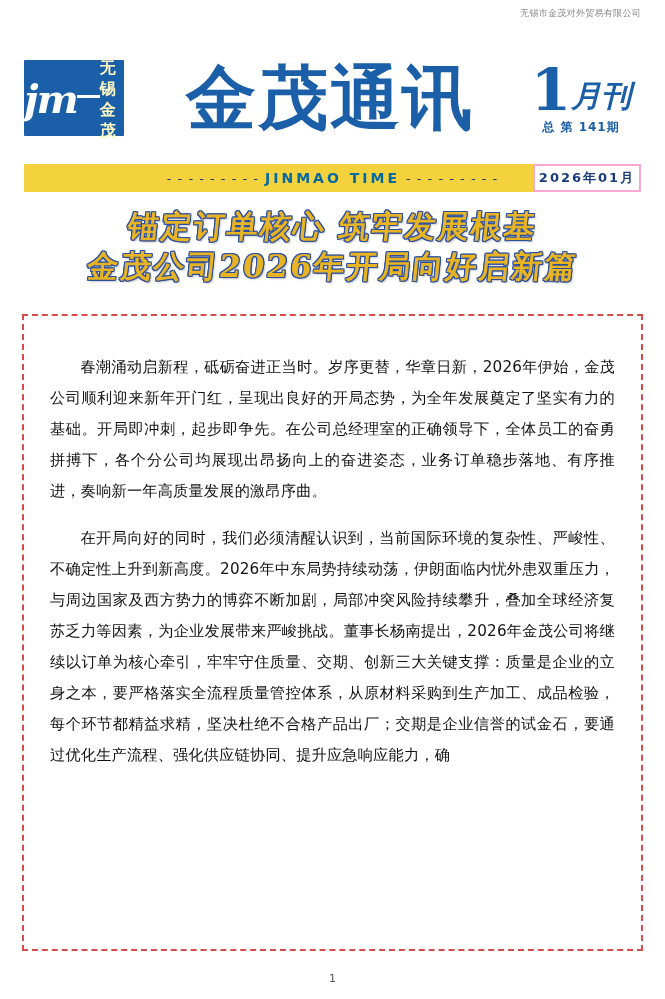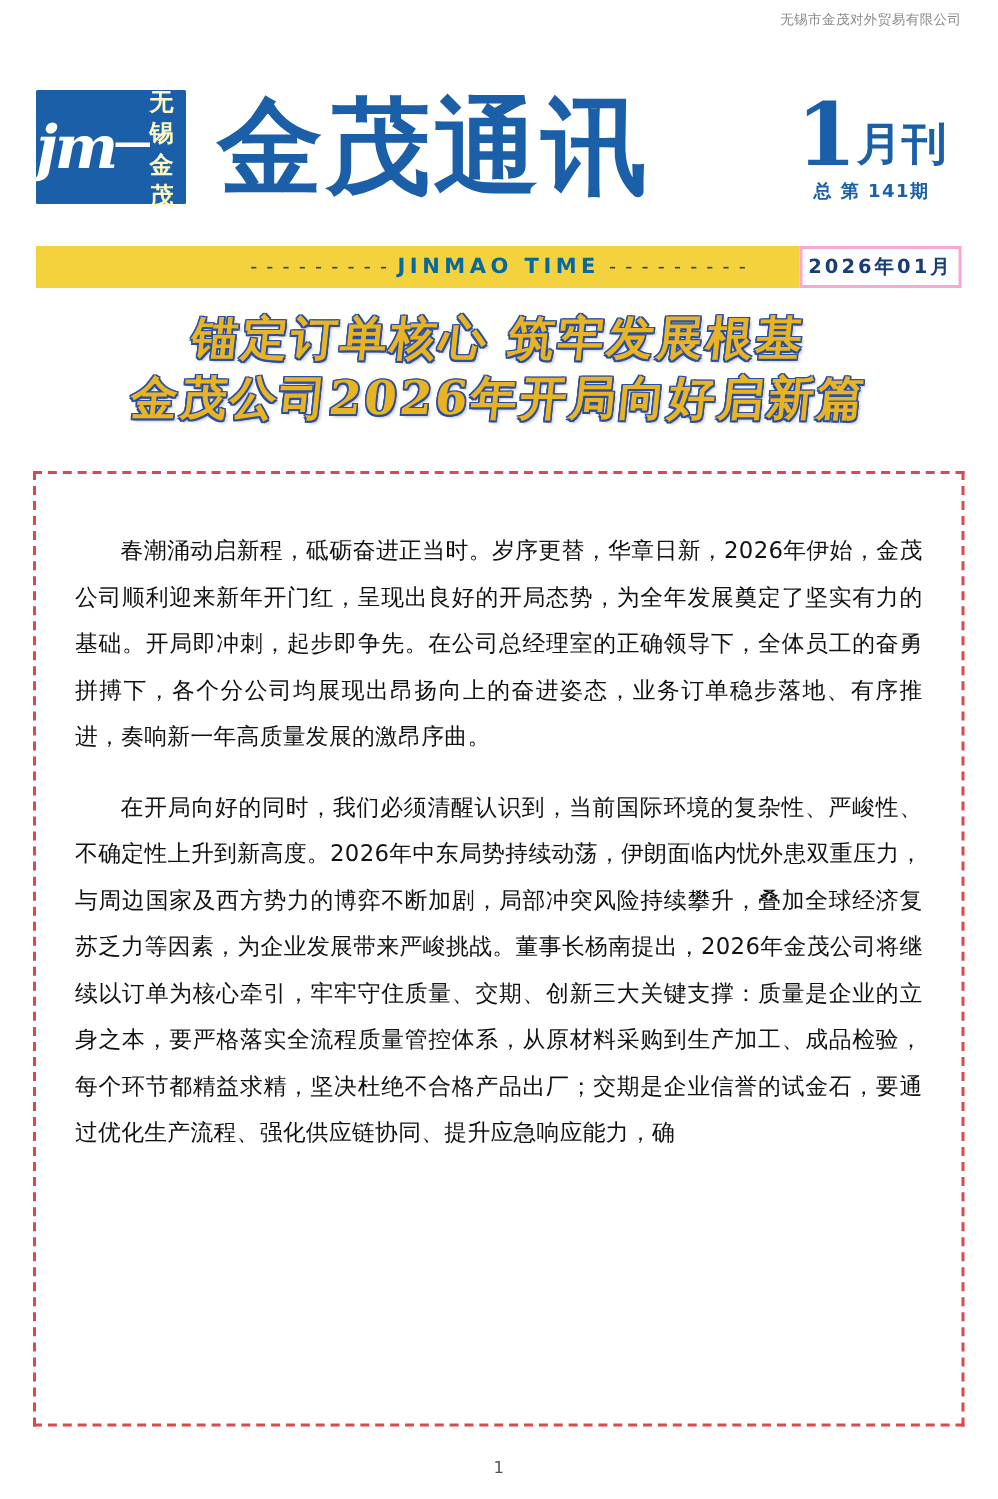--- a/index.html
+++ b/index.html
@@ -81,40 +81,42 @@
   .title-main {
     flex: 1 1 auto;
     padding-left: 21px;
     color: #1a5fa8;
     font-size: 70px;
     font-weight: bold;
     font-family: "DejaVu Serif", serif;
     letter-spacing: 2px;
     line-height: 84px;
     white-space: nowrap;
+    text-align: center;
   }
   .issue-block {
     flex: 0 0 auto;
     text-align: center;
     padding-left: 6px;
     min-width: 120px;
   }
   .issue-month {
     color: #1a5fa8;
     font-weight: bold;
     font-family: "DejaVu Serif", serif;
     white-space: nowrap;
     line-height: 1;
   }
   .issue-month .num {
     font-size: 58px;
     vertical-align: -4px;
   }
   .issue-month .unit {
     font-size: 30px;
+    font-style: italic;
   }
   .issue-no {
     margin-top: 0;
     color: #1a5fa8;
     font-size: 12px;
     font-family: "DejaVu Sans", sans-serif;
     font-weight: bold;
     letter-spacing: 1px;
   }
 

